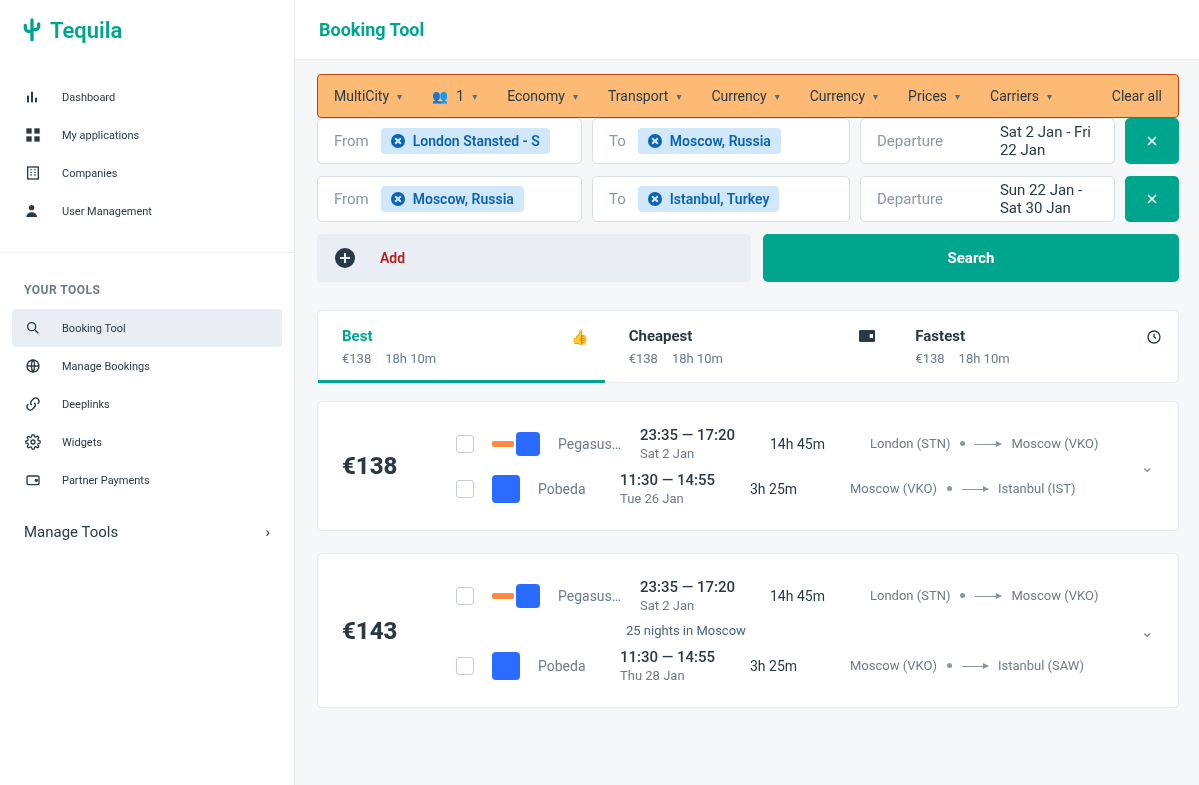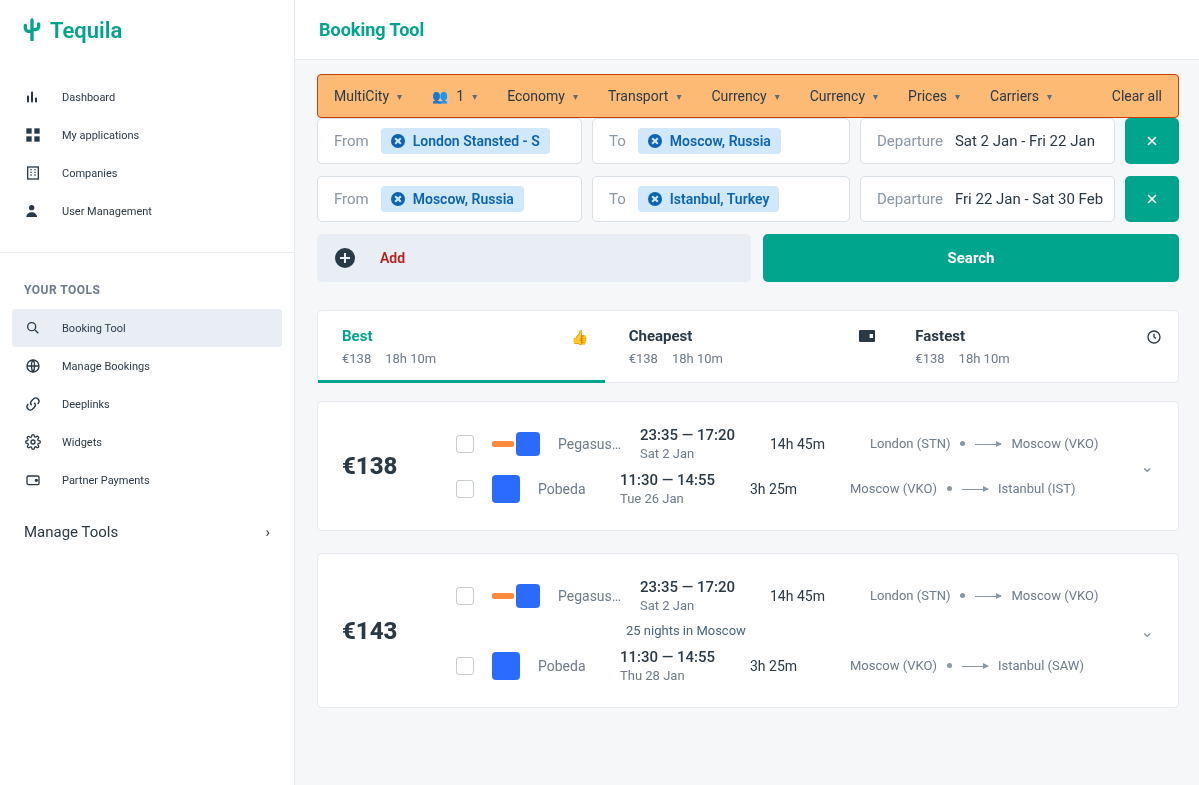--- a/index.html
+++ b/index.html
@@ -29,21 +29,21 @@
     .filter-item { display: flex; align-items: center; cursor: pointer; gap: 8px; }
     .filter-item .chev { font-size: 10px; color: #5a6b7b; }
     .filter-right { margin-left: auto; }
 
     
     .search-rows { display: flex; flex-direction: column; gap: 12px; }
     .search-row { display: flex; gap: 10px; }
     .field { background: #fff; border: 1px solid #d9dfe5; border-radius: 5px; height: 46px; display: flex; align-items: center; padding: 0 10px 0 16px; font-size: 14px; }
     .field-from { flex: 0 0 265px; }
     .field-to { flex: 0 0 258px; }
-    .field-dates { flex: 1; }
+    .field-dates { flex: 1; gap: 45px; }
     .field-label { color: #8a97a4; margin-right: 12px; font-size: 15px; }
     .chip { background: #d1e8fb; border-radius: 4px; display: inline-flex; align-items: center; padding: 5px 10px; color: #0b63b6; font-weight: 600; font-size: 14px; max-width: 180px; overflow: hidden; white-space: nowrap; }
     .chip-to .chip { max-width: 160px; }
     .chip .x { width: 14px; height: 14px; background: #0b63b6; border-radius: 50%; margin-right: 8px; position: relative; flex: 0 0 14px; }
     .chip .x::before, .chip .x::after { content: ""; position: absolute; left: 3px; top: 6px; width: 8px; height: 2px; background: #d1e8fb; transform: rotate(45deg);}
     .chip .x::after { transform: rotate(-45deg); }
     .date-text { color: #2a3946; font-size: 15px; }
     .remove-btn { width: 54px; height: 46px; background: #00a58e; border-radius: 5px; display: flex; align-items: center; justify-content: center; color: #fff; cursor: pointer; }
     .remove-btn svg { width: 16px; height: 16px; }
 
@@ -284,21 +284,21 @@
           </div>
           <div class="field field-to chip-to">
             <span class="field-label">To</span>
             <span class="chip">
               <span class="x"></span>
               <span>Istanbul, Turkey</span>
             </span>
           </div>
           <div class="field field-dates">
             <span class="field-label">Departure</span>
-            <span class="date-text">Fri 22 Jan - Sat 30 Feb</span>
+            <span class="date-text">Sun 22 Jan - Sat 30 Jan</span>
           </div>
           <div class="remove-btn">
             <svg viewBox="0 0 24 24" fill="none" stroke="currentColor" stroke-width="2.5">
                 <path d="M6 6l12 12M18 6L6 18"></path>
               </svg>
           </div>
         </div>
       </div>
 
       <div class="add-search">

